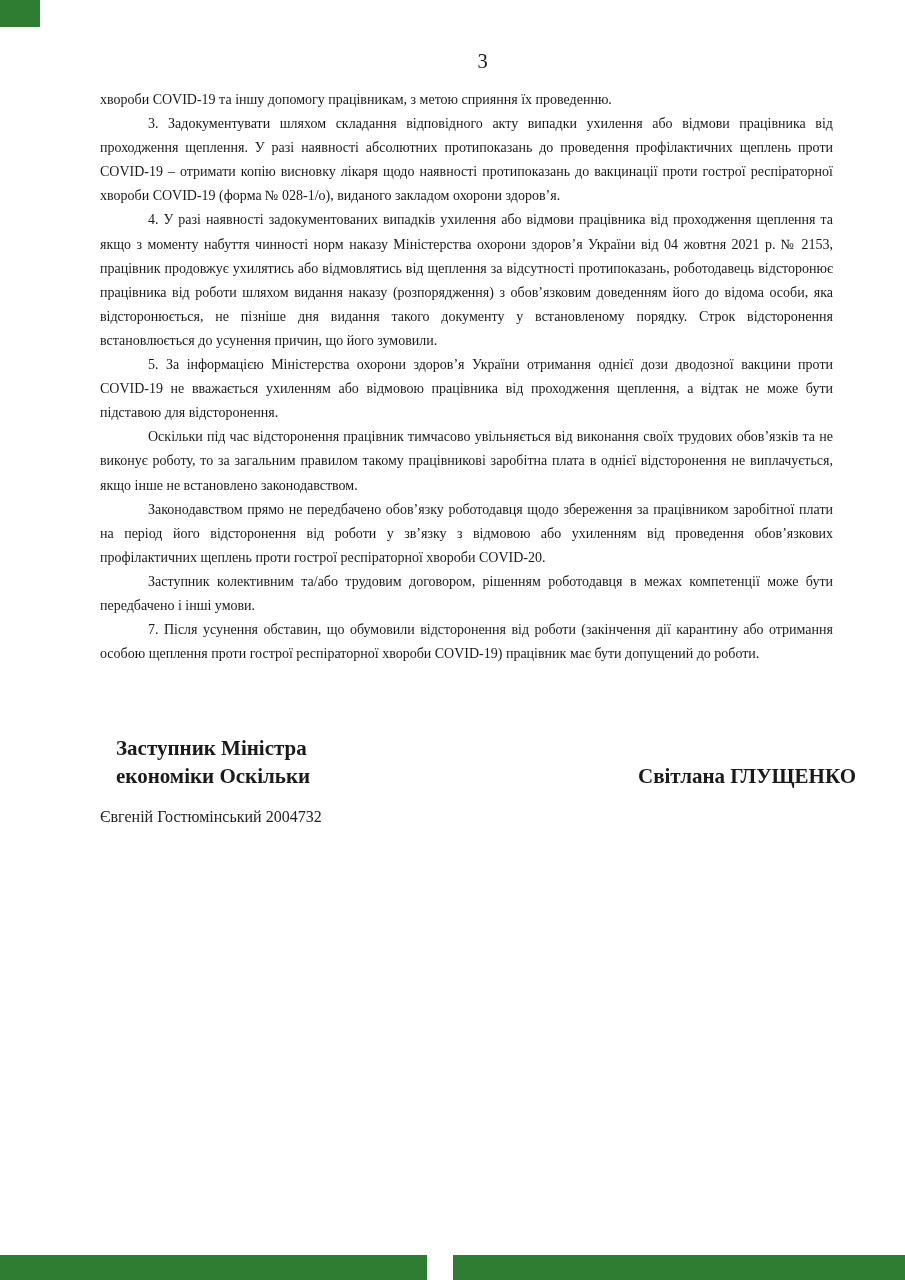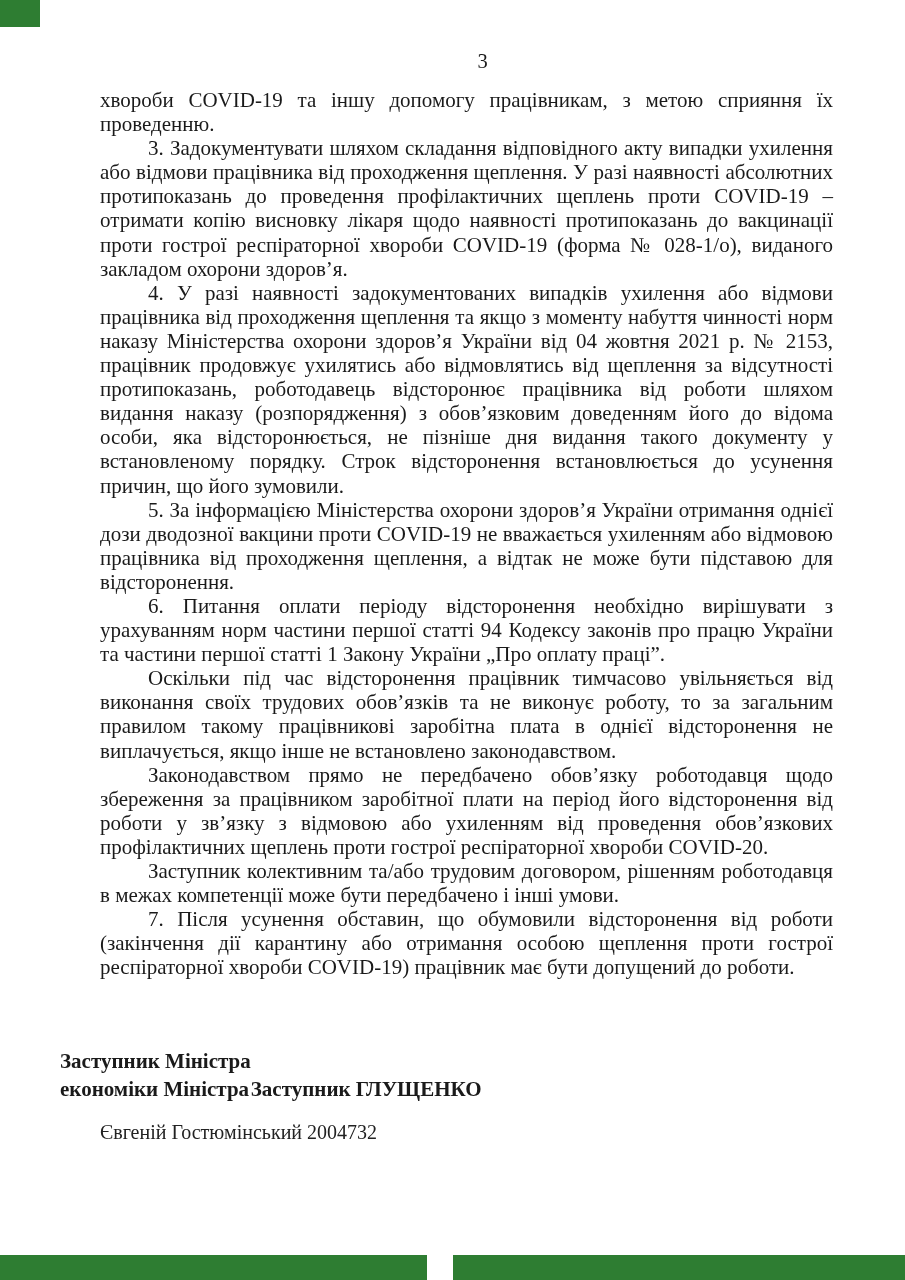--- a/index.html
+++ b/index.html
@@ -26,46 +26,46 @@
   .page-number {
     margin-top: 50px;
     margin-bottom: 15px;
     text-align: center;
     font-size: 20.5px;
     padding-left: 60px; 
   }
   .body-text {
     margin-left: 100px;
     width: 733px;
-    font-size: 21px;
+    font-size: 14px;
     line-height: 24.1px;
     text-align: justify;
   }
   .para {
     margin: 0;
     text-indent: 48px;
   }
   .para.noindent {
     text-indent: 0;
   }
   .signature {
-    margin-left: 60px;
+    margin-left: 116px;
     margin-top: 68px;
     width: 740px;
     display: flex;
-    justify-content: flex-start;
+    justify-content: space-between;
     align-items: flex-end;
     font-weight: bold;
     font-size: 21px;
     line-height: 28px;
   }
   .executor {
     margin-left: 100px;
     margin-top: 18px;
-    font-size: 20px;
+    font-size: 16px;
     color: #222222;
   }
   .bottom-marker {
     position: absolute;
     bottom: 0;
     height: 25px;
   }
   .bottom-marker.left  { left: 0;     width: 427px; }
   .bottom-marker.right { left: 453px; width: 452px; }
 </style>
@@ -76,33 +76,32 @@
 
   <div class="corner-marker" style="background-color: rgb(46, 125, 50);"></div>
 
   <div class="page-number">3</div>
 
   <div class="body-text">
     <p class="para noindent">хвороби COVID-19 та іншу допомогу працівникам, з метою сприяння їх проведенню.</p>
     <p class="para">3. Задокументувати шляхом складання відповідного акту випадки ухилення або відмови працівника від проходження щеплення. У разі наявності абсолютних протипоказань до проведення профілактичних щеплень проти COVID-19 – отримати копію висновку лікаря щодо наявності протипоказань до вакцинації проти гострої респіраторної хвороби COVID-19 (форма № 028-1/о), виданого закладом охорони здоров’я.</p>
     <p class="para">4. У разі наявності задокументованих випадків ухилення або відмови працівника від проходження щеплення та якщо з моменту набуття чинності норм наказу Міністерства охорони здоров’я України від 04 жовтня 2021 р. № 2153, працівник продовжує ухилятись або відмовлятись від щеплення за відсутності протипоказань, роботодавець відсторонює працівника від роботи шляхом видання наказу (розпорядження) з обов’язковим доведенням його до відома особи, яка відсторонюється, не пізніше дня видання такого документу у встановленому порядку. Строк відсторонення встановлюється до усунення причин, що його зумовили.</p>
     <p class="para">5. За інформацією Міністерства охорони здоров’я України отримання однієї дози дводозної вакцини проти COVID-19 не вважається ухиленням або відмовою працівника від проходження щеплення, а відтак не може бути підставою для відсторонення.</p>
-    <p class="para">6. Питання оплати періоду відсторонення необхідно вирішувати з урахуванням норм частини першої статті 94 Кодексу законів про працю України та частини першої статті 1 Закону України „Про оплату праці”.</p>
     <p class="para">Оскільки під час відсторонення працівник тимчасово увільняється від виконання своїх трудових обов’язків та не виконує роботу, то за загальним правилом такому працівникові заробітна плата в однієї відсторонення не виплачується, якщо інше не встановлено законодавством.</p>
     <p class="para">Законодавством прямо не передбачено обов’язку роботодавця щодо збереження за працівником заробітної плати на період його відсторонення від роботи у зв’язку з відмовою або ухиленням від проведення обов’язкових профілактичних щеплень проти гострої респіраторної хвороби COVID-20.</p>
     <p class="para">Заступник колективним та/або трудовим договором, рішенням роботодавця в межах компетенції може бути передбачено і інші умови.</p>
     <p class="para">7. Після усунення обставин, що обумовили відсторонення від роботи (закінчення дії карантину або отримання особою щеплення проти гострої респіраторної хвороби COVID-19) працівник має бути допущений до роботи.</p>
   </div>
 
   <div class="signature">
     <div class="sig-left">
       <div>Заступник Міністра</div>
-      <div>економіки Міністра</div>
+      <div>економіки Оскільки</div>
     </div>
-    <div class="sig-name">Заступник ГЛУЩЕНКО</div>
+    <div class="sig-name">Світлана ГЛУЩЕНКО</div>
   </div>
 
   <div class="executor">Євгеній Гостюмінський  2004732</div>
 
   <div class="bottom-marker left" style="background-color: rgb(46, 125, 50);"></div>
   <div class="bottom-marker right" style="background-color: rgb(46, 125, 50);"></div>
 
 </div>
 
 </body></html>

